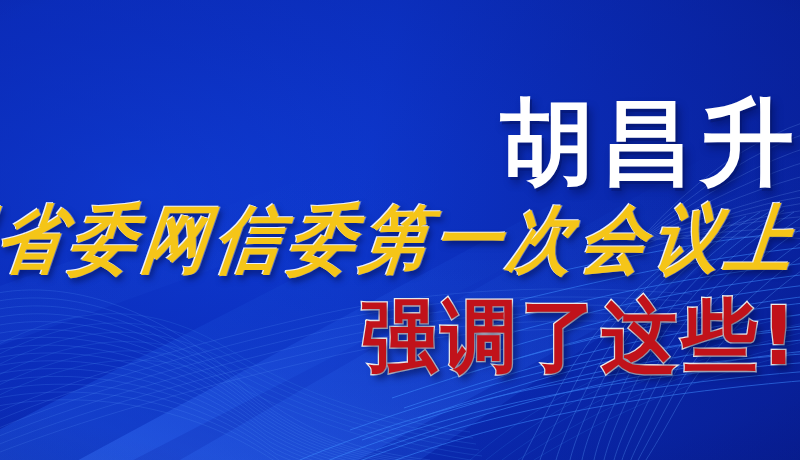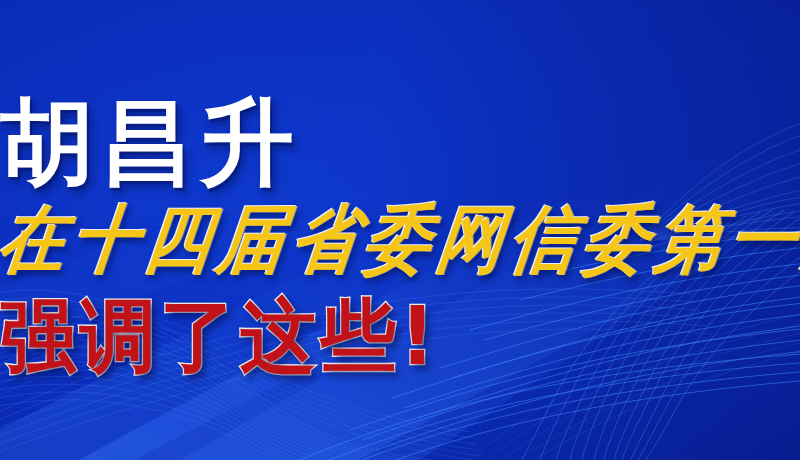--- a/index.html
+++ b/index.html
@@ -44,21 +44,21 @@
     background:
       radial-gradient(130% 110% at 50% 45%, rgba(0,0,0,0) 52%, rgba(0,10,70,0.30) 100%);
   }
 
   
   #text-stack {
     position: absolute;
     inset: 0;
     display: flex;
     flex-direction: column;
-    align-items: flex-start;
+    align-items: flex-end;
   }
 
   
   #title-main {
     margin-top: 96px;
     font-size: 94px;
     line-height: 1;
     font-weight: 700;
     color: #ffffff;
     letter-spacing: 6px;

